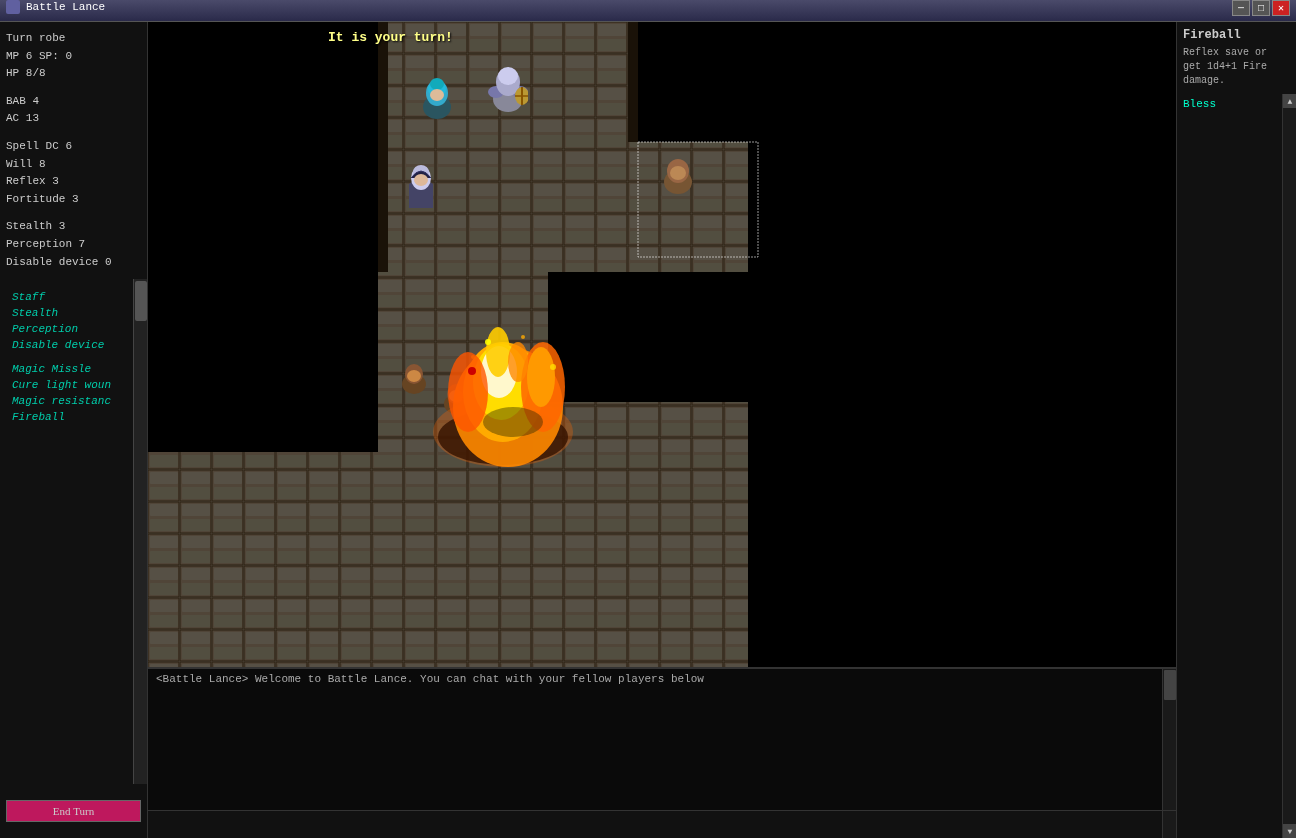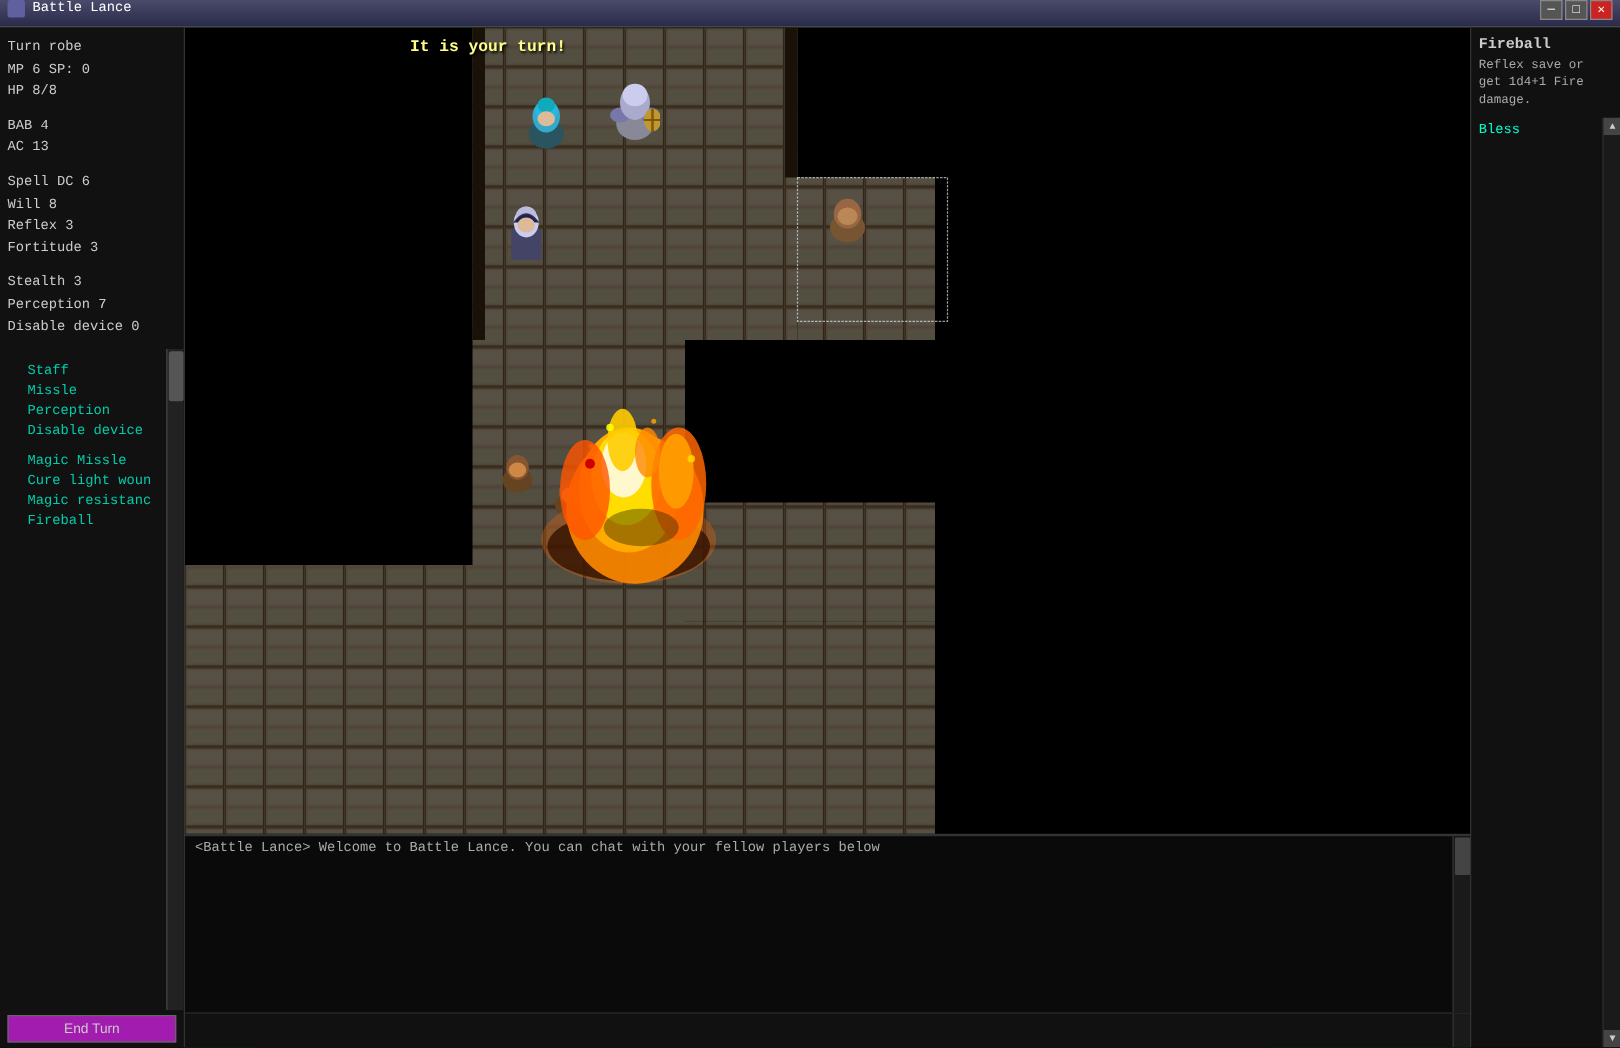--- a/index.html
+++ b/index.html
@@ -90,26 +90,27 @@
       overflow: hidden;
       position: relative;
     }
     #action-list {
       flex: 1;
       overflow-y: auto;
       padding: 2px 0;
     }
     .action-item {
       color: #00ccaa;
-      padding: 2px 22px;
+      padding: 2px 12px;
       font-size: 11px;
       cursor: pointer;
       white-space: nowrap;
       overflow: hidden;
       text-overflow: ellipsis;
+      font-style: italic;
     }
     .section-divider {
       height: 8px;
     }
     #action-scrollbar {
       position: absolute;
       right: 0;
       top: 0;
       bottom: 0;
       width: 14px;
@@ -119,29 +120,29 @@
     #action-scroll-thumb {
       width: 12px;
       height: 40px;
       background: #555;
       margin: 2px 1px;
       border-radius: 2px;
     }
 
     
     #end-turn-btn {
-      margin: 4px 6px;
+      margin: 16px 6px;
       padding: 4px;
-      background: #a21caf;
+      background: #be185d;
       border: 1px solid #666;
       color: #ccc;
       font-size: 11px;
       text-align: center;
       cursor: pointer;
-      font-family: Liberation Sans, sans-serif;
+      font-family: Liberation Serif, serif;
     }
 
     
     #game-viewport {
       flex: 1;
       background: #14532d;
       position: relative;
       overflow: hidden;
     }
 
@@ -328,21 +329,21 @@
       <div class="stat-spacer"></div>
       <div class="stat-line">Stealth 3</div>
       <div class="stat-line">Perception 7</div>
       <div class="stat-line">Disable device 0</div>
     </div>
 
     <div id="action-list-section">
       <div id="action-list">
         <div class="section-divider"></div>
         <div class="action-item">Staff</div>
-        <div class="action-item">Missle</div>
+        <div class="action-item">Stealth</div>
         <div class="action-item">Perception</div>
         <div class="action-item">Disable device</div>
         <div class="section-divider"></div>
         <div class="action-item">Magic Missle</div>
         <div class="action-item">Cure light woun</div>
         <div class="action-item">Magic resistanc</div>
         <div class="action-item">Fireball</div>
       </div>
       <div id="action-scrollbar">
         <div id="action-scroll-thumb"></div>

